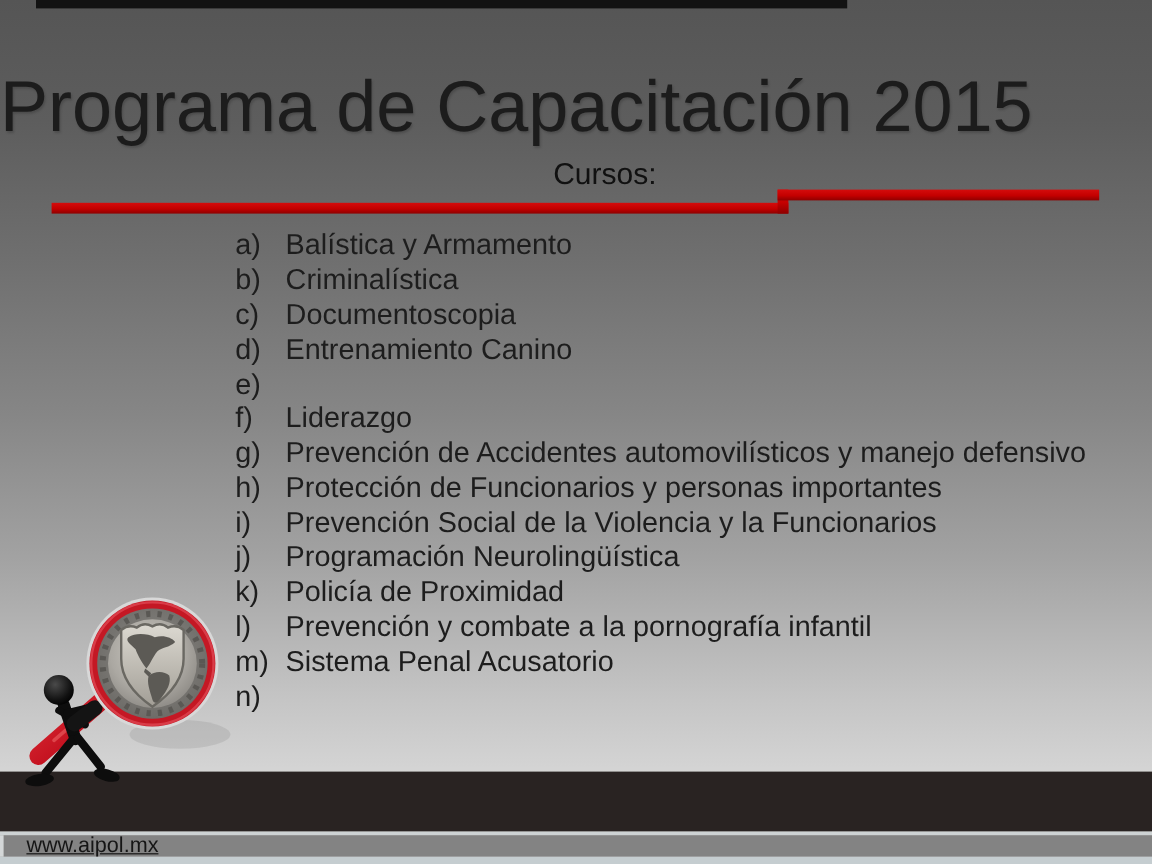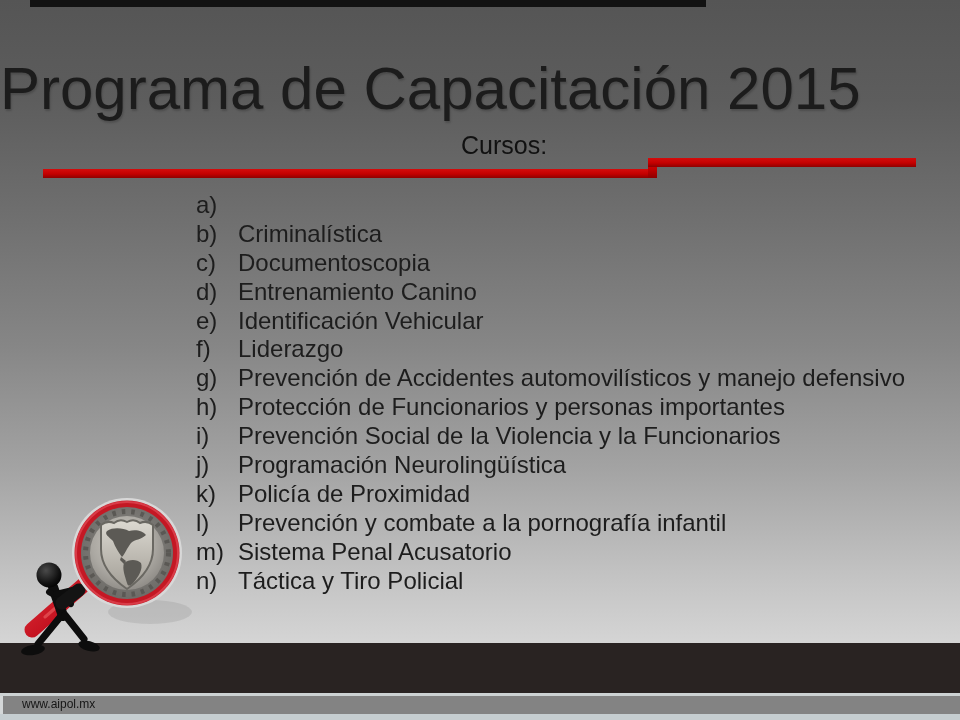--- a/index.html
+++ b/index.html
@@ -54,21 +54,21 @@
     position:absolute;left:0;top:693px;width:960px;height:3px;
     background:#cdd2d3;z-index:1;
   }
   .footer-strip{
     position:absolute;left:0;top:696px;width:960px;height:18px;
     background:#838383;z-index:1;
     border-left:3px solid #d4d7d8;box-sizing:border-box;
   }
   .footer-url{
     position:absolute;left:22px;top:696px;height:18px;line-height:17px;
-    font-size:12px;color:#161616;z-index:2;
+    font-size:18px;color:#161616;z-index:2;text-decoration:underline;
   }
   .footer-bottom{
     position:absolute;left:0;top:714px;width:960px;height:6px;
     background:#c5cdd0;z-index:1;
   }
   .logo-svg{position:absolute;left:0;top:470px;width:210px;height:210px;z-index:3;}
 </style>
 </head>
 <body>
 
@@ -80,36 +80,36 @@
 
   <div class="subtitle"><span class="w">Cursos</span><span>:</span></div>
 
   <div class="redline lower"></div>
   <div class="redline step"></div>
   <div class="redline upper"></div>
 
   <ul class="course-list">
     <li>
         <span class="lbl">a)</span>
+        <span>Balística y Armamento</span>
       </li>
     <li>
         <span class="lbl">b)</span>
         <span>Criminalística</span>
       </li>
     <li>
         <span class="lbl">c)</span>
         <span>Documentoscopia</span>
       </li>
     <li>
         <span class="lbl">d)</span>
         <span>Entrenamiento Canino</span>
       </li>
     <li>
         <span class="lbl">e)</span>
-        <span>Identificación Vehicular</span>
       </li>
     <li>
         <span class="lbl">f)</span>
         <span>Liderazgo</span>
       </li>
     <li>
         <span class="lbl">g)</span>
         <span>Prevención de Accidentes automovilísticos y manejo defensivo</span>
       </li>
     <li>
@@ -131,21 +131,20 @@
     <li>
         <span class="lbl">l)</span>
         <span>Prevención y combate a la pornografía infantil</span>
       </li>
     <li>
         <span class="lbl">m)</span>
         <span>Sistema Penal Acusatorio</span>
       </li>
     <li>
         <span class="lbl">n)</span>
-        <span>Táctica y Tiro Policial</span>
       </li>
   </ul>
 
   <div class="footer-band"></div>
   <div class="footer-line"></div>
   <div class="footer-strip"></div>
   <div class="footer-url">www.aipol.mx</div>
   <div class="footer-bottom"></div>
 
   <svg class="logo-svg" viewBox="0 0 210 210" xmlns="http://www.w3.org/2000/svg">

